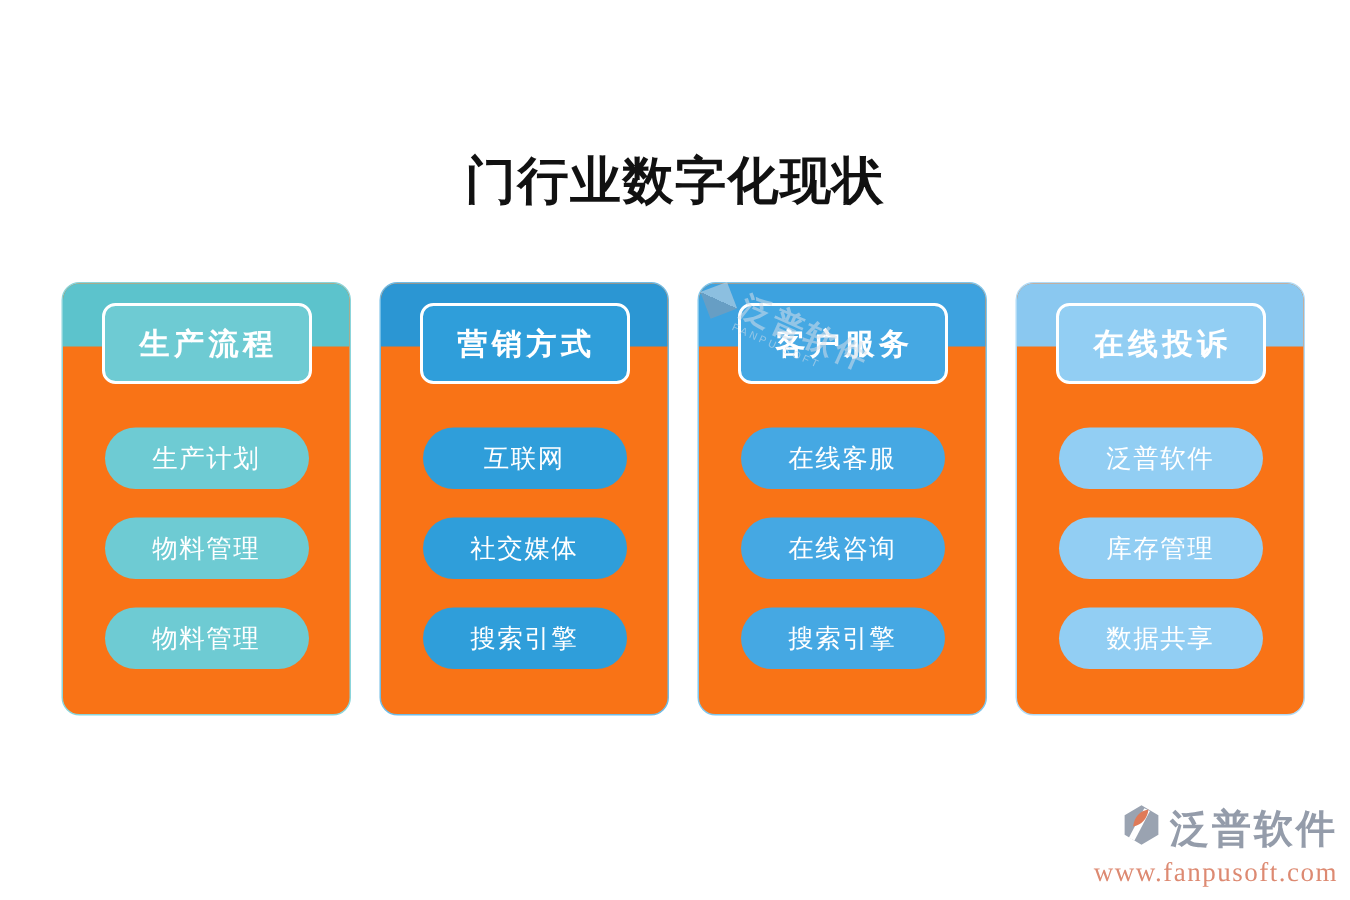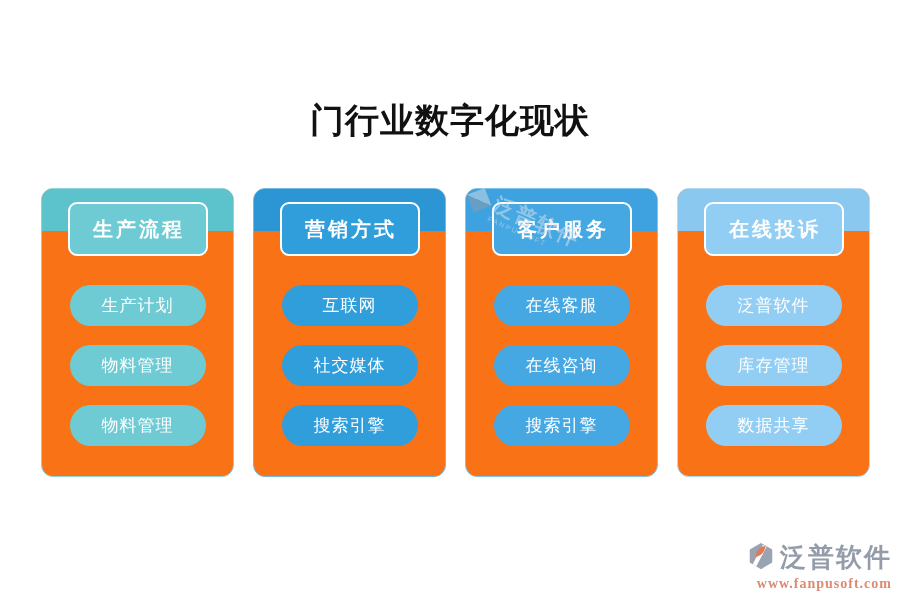--- a/index.html
+++ b/index.html
@@ -59,21 +59,21 @@
   .wm-texts{display:flex;flex-direction:column;line-height:1;}
   .wm-brand{font-size:21px;font-weight:700;letter-spacing:2px;}
   .wm-sub{font-size:7px;letter-spacing:2px;margin-top:2px;font-family:"Liberation Sans",sans-serif;}
   
   .brandbox{
     position:absolute;right:8px;bottom:8px;
     display:flex;flex-direction:column;align-items:flex-end;
   }
   .brandrow{display:flex;align-items:center;gap:4px;}
   .brand-name{font-size:26px;font-weight:700;letter-spacing:2px;line-height:1;}
-  .brand-url{font-size:14px;font-weight:700;letter-spacing:1px;margin-top:1px;}
+  .brand-url{font-size:18px;font-weight:400;letter-spacing:1px;margin-top:1px;}
 </style>
 </head>
 <body>
 
 <div class="stage">
 
   <h1 class="title">门行业数字化现状</h1>
 
   <div class="columns">
 

